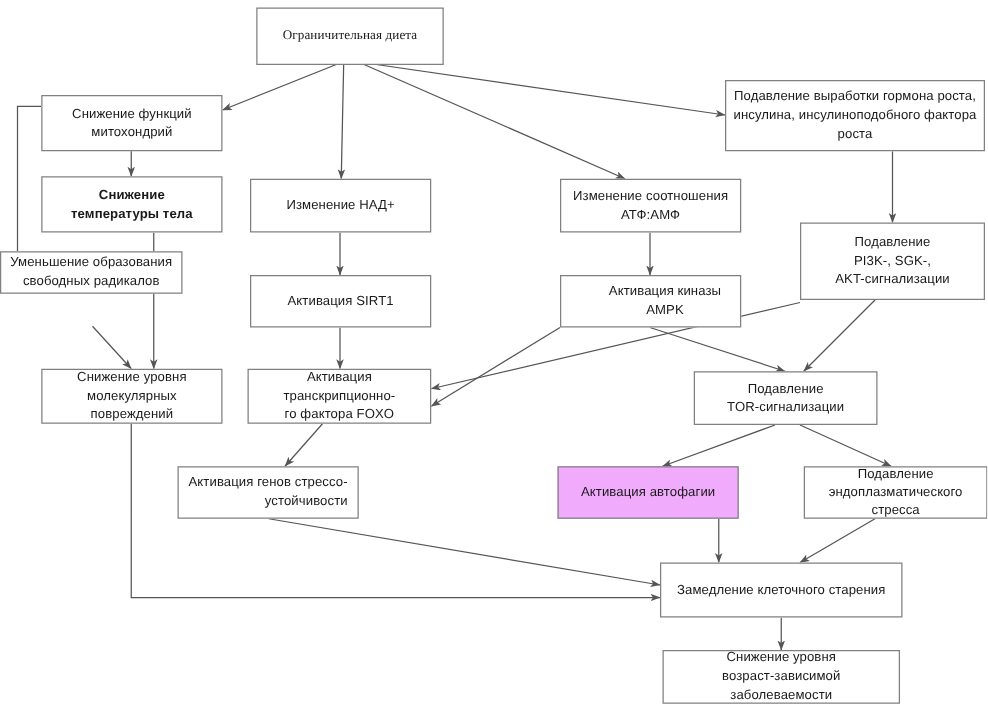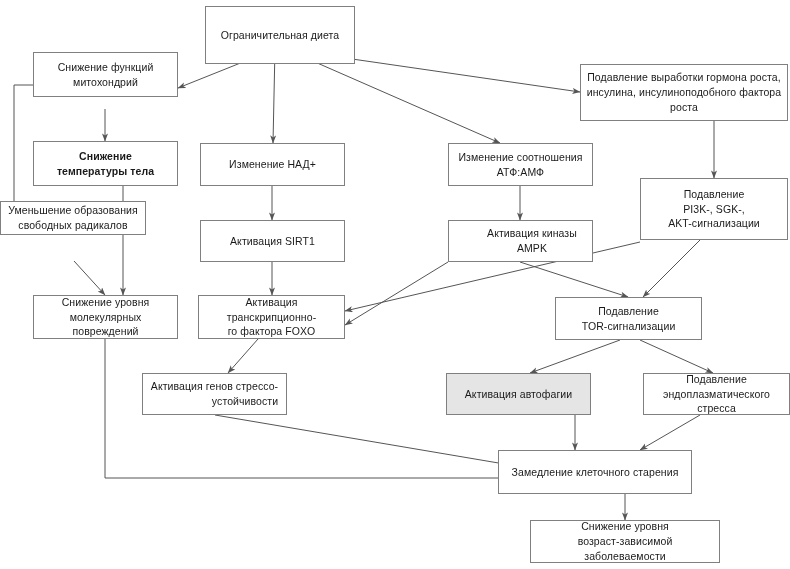--- a/index.html
+++ b/index.html
@@ -77,24 +77,24 @@
         <polyline points="640,340 713,373" marker-end="url(#arrow)" stroke="#555555" stroke-width="1" fill="none"></polyline>
         <polyline points="575,415 575,450" marker-end="url(#arrow)" stroke="#555555" stroke-width="1" fill="none"></polyline>
         <polyline points="700,415 640,450" marker-end="url(#arrow)" stroke="#555555" stroke-width="1" fill="none"></polyline>
         <polyline points="215,415 528,468" marker-end="url(#arrow)" stroke="#555555" stroke-width="1" fill="none"></polyline>
         <polyline points="105,339 105,478 528,478" marker-end="url(#arrow)" stroke="#555555" stroke-width="1" fill="none"></polyline>
         <polyline points="625,494 625,520" marker-end="url(#arrow)" stroke="#555555" stroke-width="1" fill="none"></polyline>
       </g>
   </svg>
 
   <div id="nodes-layer">
-      <div class="node" style="left: 205px; top: 6px; width: 150px; height: 58px; border-color: rgb(128, 128, 128); background: rgb(255, 255, 255); color: rgb(26, 26, 26);">
+      <div class="node" style="left: 205px; top: 6px; width: 150px; height: 46px; border-color: rgb(128, 128, 128); background: rgb(255, 255, 255); color: rgb(26, 26, 26); font-family: Liberation Serif, serif;">
         <span>Ограничительная диета</span>
       </div>
-      <div class="node" style="left: 33px; top: 52px; width: 145px; height: 45px; border-color: rgb(128, 128, 128); background: rgb(255, 255, 255); color: rgb(26, 26, 26);">
+      <div class="node" style="left: 33px; top: 76px; width: 145px; height: 45px; border-color: rgb(128, 128, 128); background: rgb(255, 255, 255); color: rgb(26, 26, 26);">
         <span>Снижение функций
 митохондрий</span>
       </div>
       <div class="node" style="left: 580px; top: 64px; width: 208px; height: 57px; border-color: rgb(128, 128, 128); background: rgb(255, 255, 255); color: rgb(26, 26, 26);">
         <span>Подавление выработки гормона роста,
 инсулина, инсулиноподобного фактора
 роста</span>
       </div>
       <div class="node" style="left: 33px; top: 141px; width: 145px; height: 45px; border-color: rgb(128, 128, 128); background: rgb(255, 255, 255); color: rgb(26, 26, 26); font-weight: bold;">
         <span>Снижение
@@ -131,28 +131,28 @@
 го фактора FOXO</span>
       </div>
       <div class="node" style="left: 555px; top: 297px; width: 147px; height: 43px; border-color: rgb(128, 128, 128); background: rgb(255, 255, 255); color: rgb(26, 26, 26);">
         <span>Подавление
 TOR-сигнализации</span>
       </div>
       <div class="node" style="left: 142px; top: 373px; width: 145px; height: 42px; border-color: rgb(128, 128, 128); background: rgb(255, 255, 255); color: rgb(26, 26, 26); text-align: right;">
         <span>Активация генов стрессо-
 устойчивости</span>
       </div>
-      <div class="node" style="left: 446px; top: 373px; width: 145px; height: 42px; border-color: rgb(128, 128, 128); background: #e5e5e5; color: rgb(26, 26, 26);">
+      <div class="node" style="left: 446px; top: 373px; width: 145px; height: 42px; border-color: rgb(128, 128, 128); background: #f0abfc; color: rgb(26, 26, 26);">
         <span>Активация автофагии</span>
       </div>
       <div class="node" style="left: 643px; top: 373px; width: 147px; height: 42px; border-color: rgb(128, 128, 128); background: rgb(255, 255, 255); color: rgb(26, 26, 26);">
         <span>Подавление
 эндоплазматического стресса</span>
       </div>
-      <div class="node" style="left: 498px; top: 450px; width: 194px; height: 44px; border-color: rgb(128, 128, 128); background: rgb(255, 255, 255); color: rgb(26, 26, 26);">
+      <div class="node" style="left: 528px; top: 450px; width: 194px; height: 44px; border-color: rgb(128, 128, 128); background: rgb(255, 255, 255); color: rgb(26, 26, 26);">
         <span>Замедление клеточного старения</span>
       </div>
       <div class="node" style="left: 530px; top: 520px; width: 190px; height: 43px; border-color: rgb(128, 128, 128); background: rgb(255, 255, 255); color: rgb(26, 26, 26);">
         <span>Снижение уровня
 возраст-зависимой заболеваемости</span>
       </div>
     </div>
 
 </div>
 

